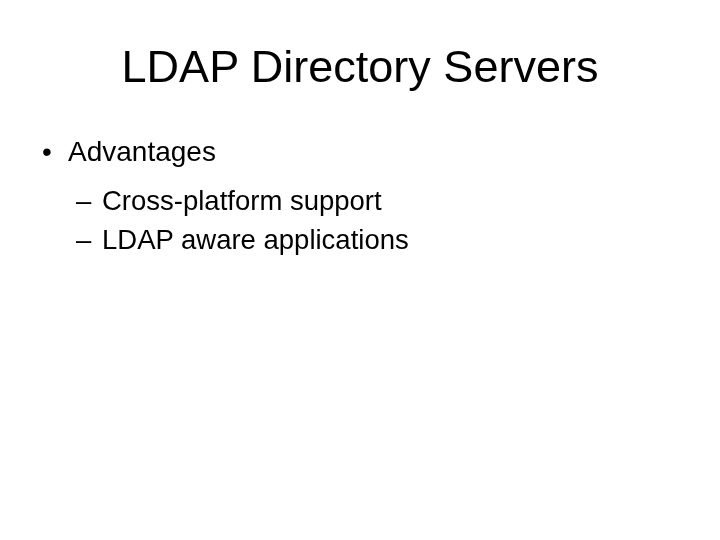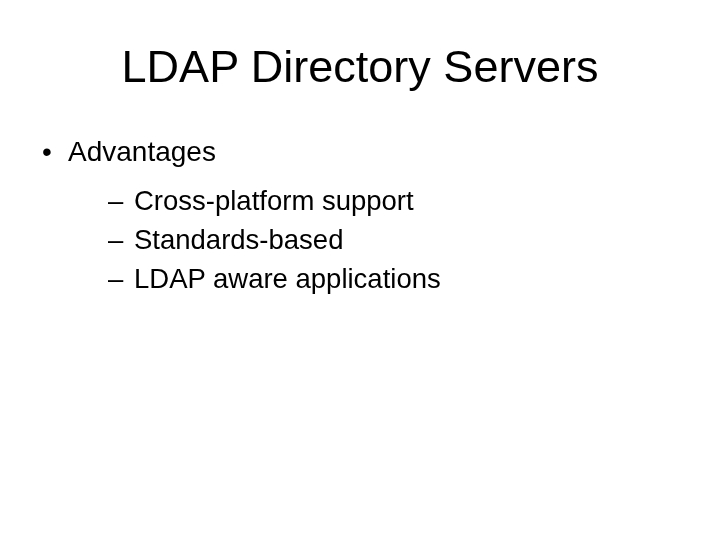--- a/index.html
+++ b/index.html
@@ -33,21 +33,20 @@
     white-space: nowrap;
   }
   .bullet-row .marker {
     display: inline-block;
     width: 26px;
   }
   .subs {
     position: absolute;
     left: 76px;
     top: 181px;
-    margin-left: 32px;
   }
   .sub-row {
     font-size: 27.5px;
     line-height: 39px;
     white-space: nowrap;
   }
   .sub-row .marker {
     display: inline-block;
     width: 26px;
   }
@@ -61,20 +60,17 @@
 
   <div class="bullet-row">
     <span class="marker">•</span><span>Advantages</span>
   </div>
 
   <div class="subs">
     <div class="sub-row">
       <span class="marker">–</span><span>Cross-platform support</span>
     </div>
     <div class="sub-row">
-      <span class="marker">–</span><span>Standards-based</span>
-    </div>
-    <div class="sub-row">
       <span class="marker">–</span><span>LDAP aware applications</span>
     </div>
   </div>
 
 </div>
 
 </body></html>

